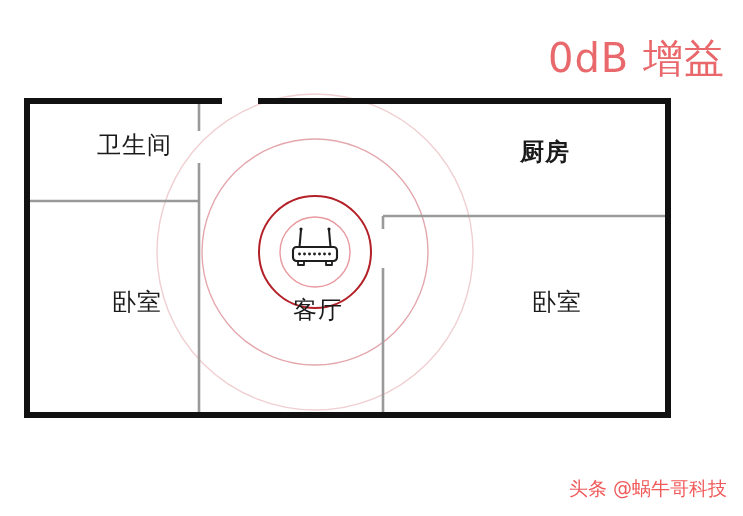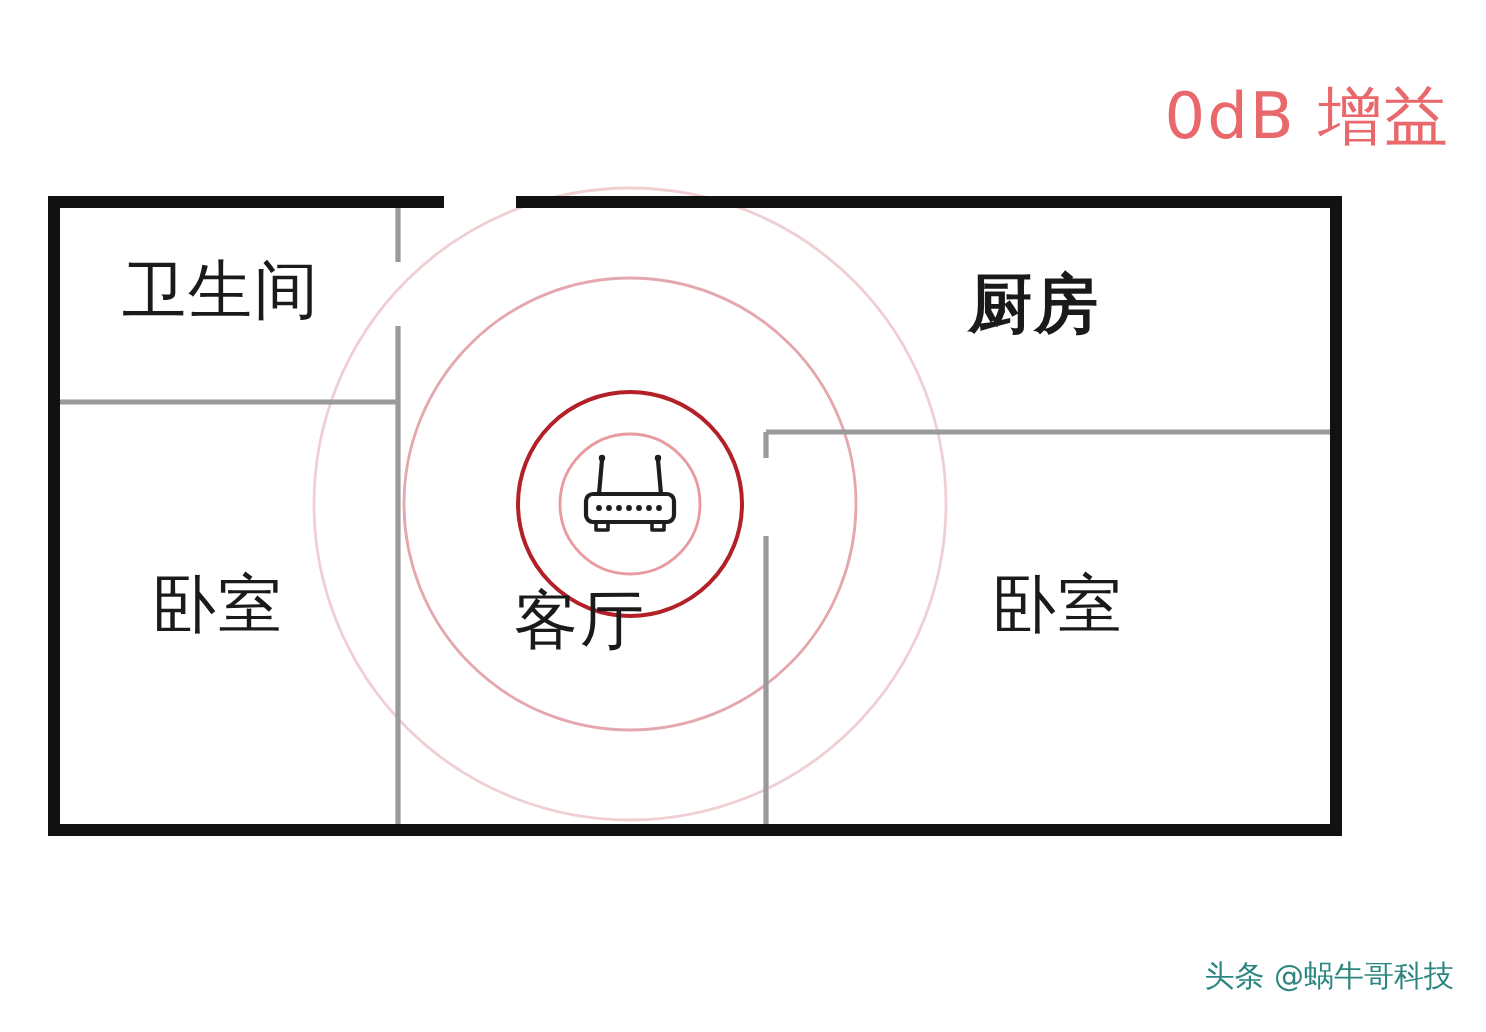--- a/index.html
+++ b/index.html
@@ -16,60 +16,61 @@
     height: 516px;
     background: #ffffff;
     overflow: hidden;
   }
 
   
   #gain-title {
     position: absolute;
     right: 18px;
     top: 38px;
-    font-size: 32px;
+    font-size: 40px;
     line-height: 40px;
     letter-spacing: 1px;
     color: #e8686b;
     white-space: nowrap;
     font-family: "DejaVu Sans", "Liberation Sans", sans-serif;
   }
 
   
   #floorplan {
     position: absolute;
     left: 0;
     top: 0;
   }
 
   
   .room-label {
     position: absolute;
-    font-size: 32px;
+    font-size: 24px;
     line-height: 28px;
     color: #1a1a1a;
     white-space: nowrap;
     font-family: "DejaVu Sans", "Liberation Sans", sans-serif;
     font-weight: 500;
     letter-spacing: 1px;
+    margin-left: 36px;
   }
   #label-bathroom { left: 61px;  top: 131px; }
   #label-kitchen  { left: 484px; top: 138px; font-weight: bold; }
   #label-bed-left { left: 76px;  top: 288px; }
   #label-bed-right{ left: 496px; top: 288px; }
   #label-living   { left: 257px; top: 296px; }
 
   
   #watermark {
     position: absolute;
     right: 16px;
     bottom: 17px;
-    font-size: 15px;
+    font-size: 19px;
     line-height: 22px;
-    color: #0f766e;
+    color: #ef4444;
     white-space: nowrap;
     opacity: .88;
     font-family: "DejaVu Sans", "Liberation Sans", sans-serif;
   }
 </style>
 </head>
 <body>
 
 <div id="stage">
 

